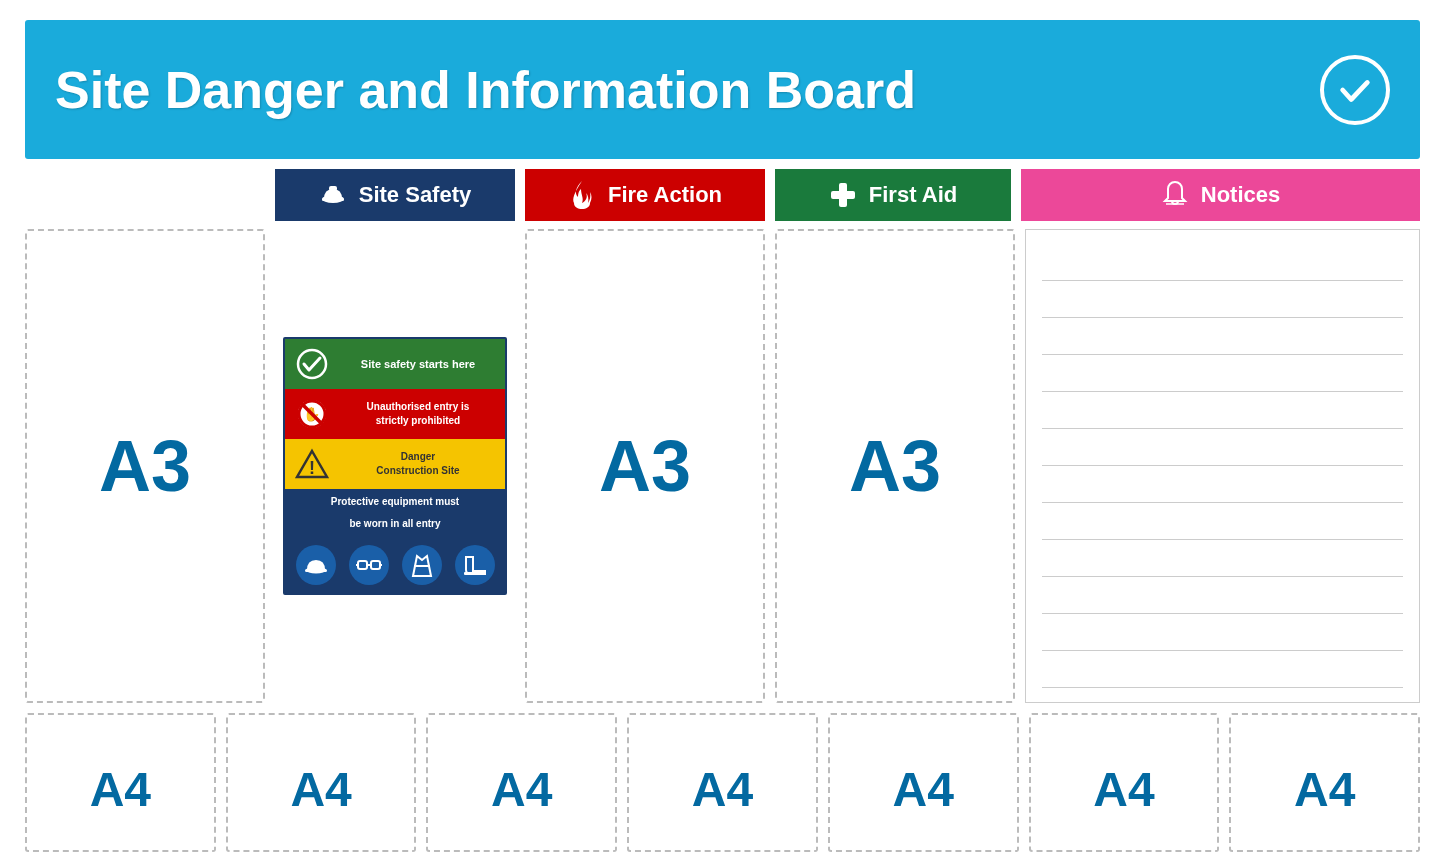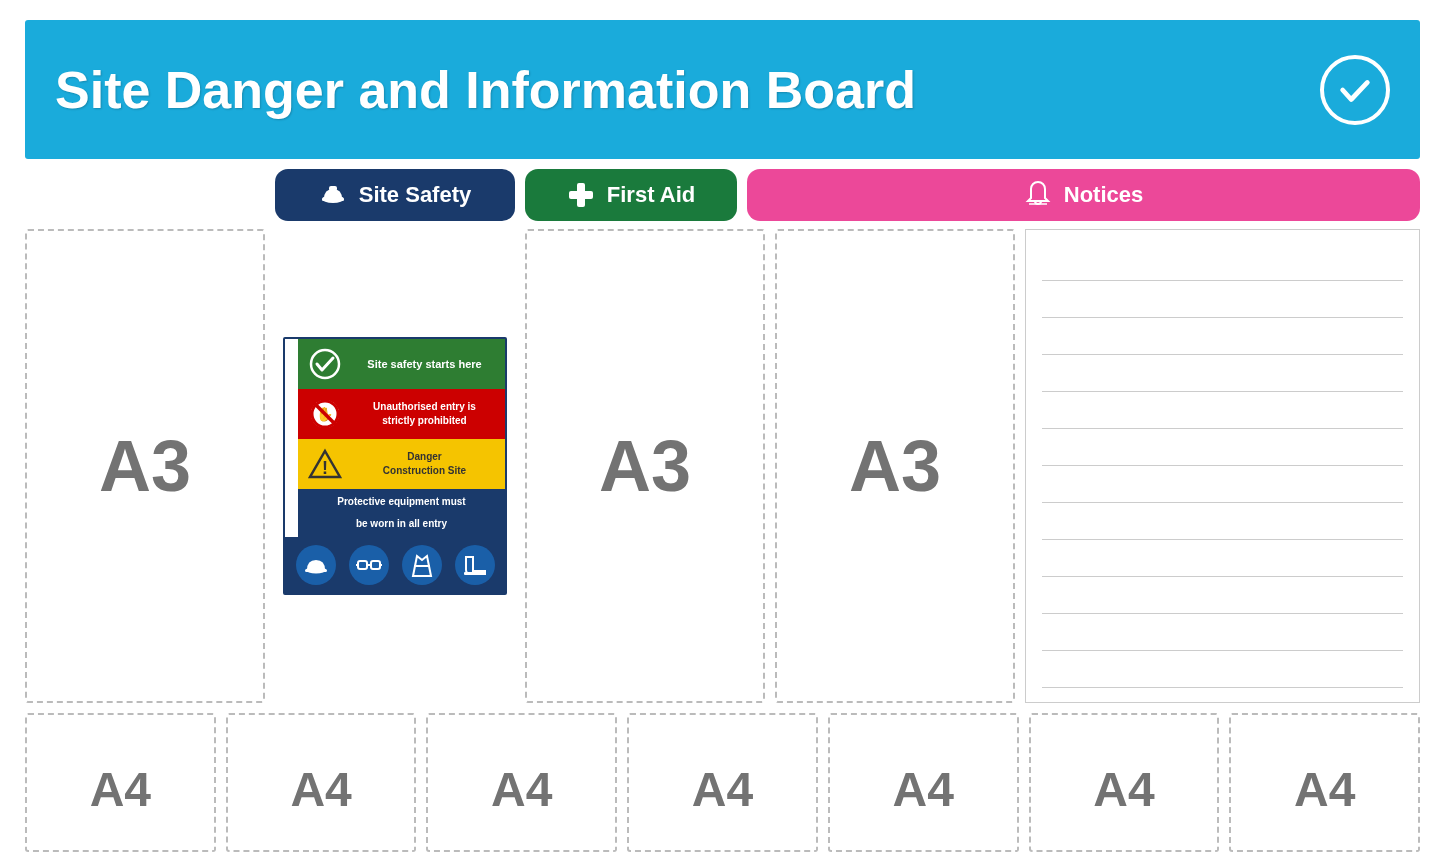--- a/index.html
+++ b/index.html
@@ -77,37 +77,37 @@
       width: 38px;
       height: 38px;
     }
 
     .section-header {
       height: 52px;
       display: flex;
       align-items: center;
       justify-content: center;
       gap: 12px;
-      border-radius: 13px;
+      border-radius: 0;
       padding: 0 12px;
     }
 
     .section-header-site-safety {
       background: #1a3a6b;
       width: 240px;
     }
 
     .section-header-fire-action {
       background: #cc0000;
       width: 240px;
     }
 
     .section-header-first-aid {
       background: #1a7a3c;
-      width: 212px;
+      width: 236px;
     }
 
     .section-header-notices {
       background: #ec4899;
       flex: 1;
     }
 
     .section-header-label {
       color: #fff;
       font-size: 22px;
@@ -132,21 +132,21 @@
     .dashed-box {
       border: 2px dashed #bbb;
       display: flex;
       align-items: center;
       justify-content: center;
       border-radius: 3px;
       background: #fff;
     }
 
     .size-label {
-      color: #737373;
+      color: #0369a1;
       font-size: 72px;
       font-weight: bold;
       font-family: Arial, sans-serif;
     }
 
     .a3-label { font-size: 72px; }
     .a4-label { font-size: 48px; margin-top: 14px; }
 
     
     .col-logo-area {
@@ -182,21 +182,20 @@
       flex-direction: column;
       overflow: hidden;
       border-radius: 2px;
     }
 
     .sign-row {
       display: flex;
       align-items: center;
       padding: 6px 8px;
       gap: 8px;
-      margin-left: 13px;
     }
 
     .sign-row-green {
       background: #2e7d32;
       color: #fff;
     }
 
     .sign-row-red {
       background: #cc0000;
       color: #fff;
@@ -312,20 +311,28 @@
           <svg width="28" height="28" viewBox="0 0 28 28" fill="none">
             <ellipse cx="14" cy="18" rx="11" ry="4" fill="white"></ellipse>
             <path d="M5 18 Q5 8 14 8 Q23 8 23 18" fill="white"></path>
             <rect x="3" y="17" width="22" height="3" rx="1.5" fill="white"></rect>
             <rect x="10" y="5" width="8" height="5" rx="2" fill="white"></rect>
           </svg>
         </span>
         <span class="section-header-label">Site Safety</span>
       </div>
 
+      <div class="section-header section-header-fire-action">
+        <span class="section-icon">
+          <svg width="28" height="32" viewBox="0 0 28 32" fill="none">
+            <path d="M14 2 C8 8 6 14 10 18 C10 12 13 10 13 10 C13 16 16 19 14 24 C18 22 20 18 18 14 C20 16 21 20 20 24 C22 21 23 17 22 13 C24 16 24 20 22 24 C22 28 18 30 14 30 C10 30 6 28 6 24 C4 20 6 14 14 2Z" fill="white"></path>
+          </svg>
+        </span>
+        <span class="section-header-label">Fire Action</span>
+      </div>
 
       <div class="section-header section-header-first-aid">
         <span class="section-icon">
           <svg width="28" height="28" viewBox="0 0 28 28" fill="none">
             <rect x="10" y="2" width="8" height="24" rx="2" fill="white"></rect>
             <rect x="2" y="10" width="24" height="8" rx="2" fill="white"></rect>
           </svg>
         </span>
         <span class="section-header-label">First Aid</span>
       </div>

